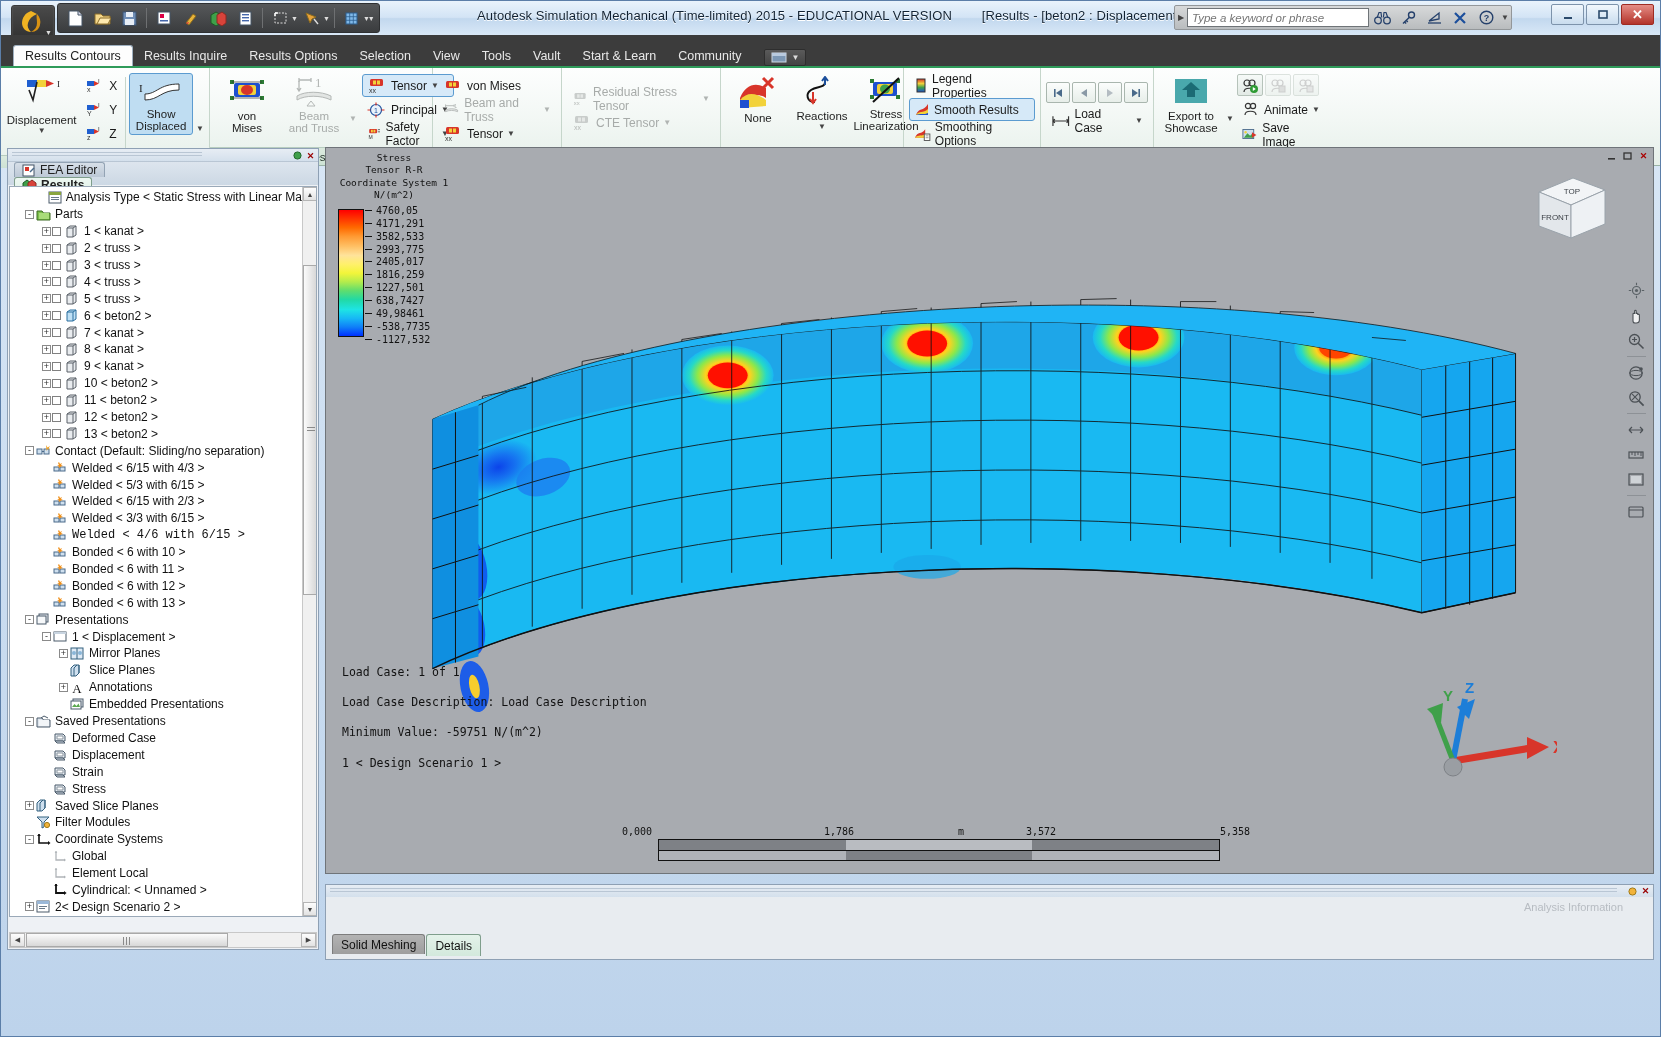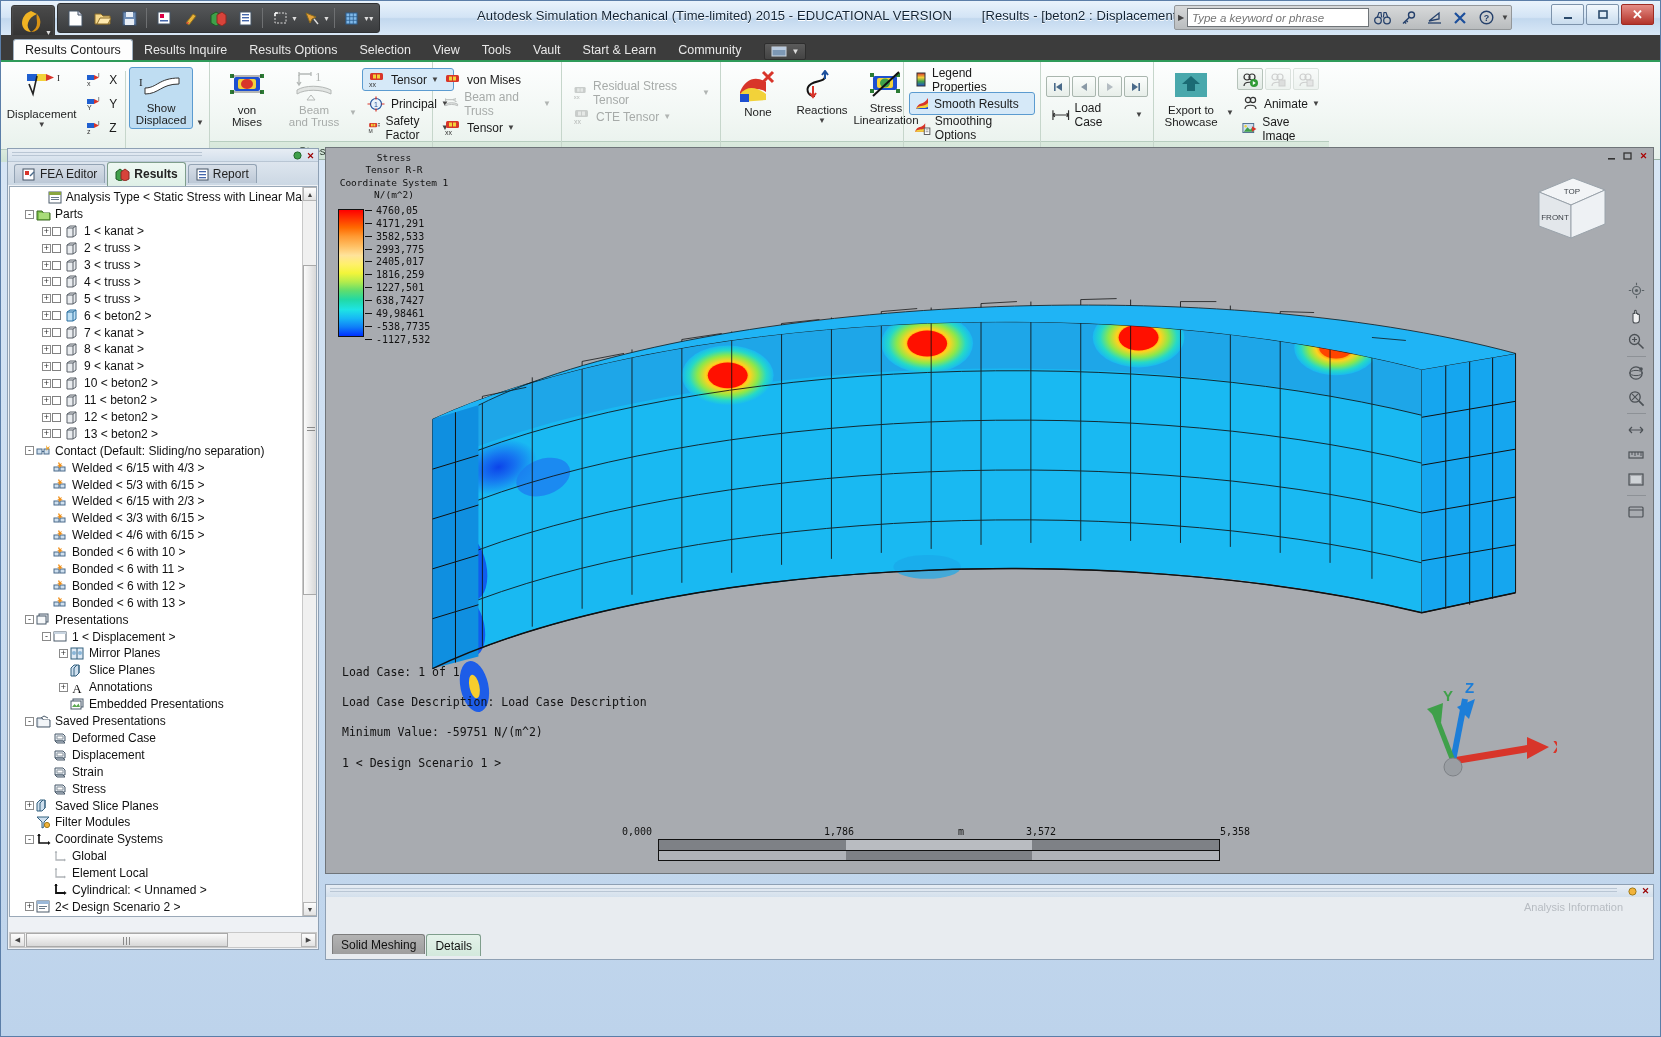--- a/index.html
+++ b/index.html
@@ -67,21 +67,21 @@
   .wbtns { position:absolute; right:6px; top:3px; display:flex; gap:2px; }
   .wbtn {
     width:33px;height:21px;border:1px solid #7d93ab;border-radius:2px;
     background: linear-gradient(180deg,#f2f8fd,#c9dcee);
     display:flex;align-items:center;justify-content:center;cursor:pointer;
   }
   .wbtn.close { background: linear-gradient(180deg,#e58d86,#b3332a); border-color:#9e2b22;}
   .wbtn.close span{color:#fff;font-size:13px;font-weight:bold;}
   
   .tabstrip {
-    height:25px; background:#3c3c3c; position:relative;
+    height:31px; background:#3c3c3c; position:relative;
     display:flex; align-items:flex-end; padding-left:12px;
   }
   .tabstrip-inner { display:flex; align-items:flex-end; height:21px;}
   .tab {
     height:20px; padding:0 11px; font-size:12.5px; color:#e8e8e8;
     display:flex;align-items:center; cursor:pointer;
   }
   .tab.active {
     background:#fdfdfd; color:#202020; border:1px solid #9fb0c0; border-bottom:none;
     border-radius:3px 3px 0 0; height:21px; font-weight:normal;
@@ -138,22 +138,22 @@
     background:#eef1f5;border:1px solid #8ea0b4;
   }
   .lp-titlebar{height:13px;background:linear-gradient(180deg,#e7edf4,#d4e0ec);
                position:relative;border-bottom:1px solid #b9c6d4;}
   .lp-dots{position:absolute;left:4px;top:3px;width:190px;height:6px;
            background:repeating-linear-gradient(180deg,#b9c6d4 0 1px,transparent 1px 3px);}
   .lp-pin,.lp-x{position:absolute;top:0px;width:13px;height:13px;display:flex;align-items:center;
                 justify-content:center;font-size:9px;cursor:pointer;}
   .lp-pin{right:14px;color:#2b6a2b;}
   .lp-x{right:1px;color:#900;font-weight:bold;}
-  .lp-tabs{display:flex;align-items:center;height:23px;padding-left:6px;
-           background:linear-gradient(180deg,#dde5ee,#ccd8e4);}
+  .lp-tabs{display:flex;align-items:flex-start;height:23px;padding-left:6px;
+           background:linear-gradient(180deg,#dde5ee,#ccd8e4);flex-direction:column;}
   .lp-tab{height:19px;padding:0 7px;display:flex;align-items:center;gap:4px;font-size:12px;
           background:linear-gradient(180deg,#d7dfe8,#bcc8d6);border:1px solid #93a3b4;
           border-bottom:none;border-radius:3px 3px 0 0;margin-right:2px;cursor:pointer;color:#222;}
   .lp-tab.active{background:linear-gradient(180deg,#eef8f2,#dff0e7);height:24px;border-color:#7f9e8c;
                  font-weight:bold;}
   .tree {
     position:absolute;left:1px;top:37px;right:1px;bottom:32px;background:#fff;
     border:1px solid #9aa9b8;overflow:hidden;
   }
   .tree-inner{position:absolute;left:0;top:0;right:14px;bottom:0;overflow:hidden;padding:2px 0 0 2px;}
@@ -1127,21 +1127,21 @@
               <span class="tw"></span>
               <span class="ticon">
                 <svg width="15" height="13" viewBox="0 0 15 13">
                   <rect x="1" y="6" width="5" height="4" fill="#cfe0ef" stroke="#4a6a8a"></rect>
                   <rect x="7" y="6" width="5" height="4" fill="#cfe0ef" stroke="#4a6a8a"></rect>
                   <path d="M6 1l1 2 2-1-1 2 2 1-2 .5L6 7l-.5-2L4 4.5 6 4 5 2z" fill="#f0901a"></path>
                 </svg>
               </span>
               <span class="tlabel">Welded &lt; 3/3 with 6/15 &gt;</span>
             </div>
-            <div class="tnode" style="padding-left: 29px;">
+            <div class="tnode" style="padding-left: 29px; font-family: Liberation Mono, monospace;">
               <span class="tw"></span>
               <span class="ticon">
                 <svg width="15" height="13" viewBox="0 0 15 13">
                   <rect x="1" y="6" width="5" height="4" fill="#cfe0ef" stroke="#4a6a8a"></rect>
                   <rect x="7" y="6" width="5" height="4" fill="#cfe0ef" stroke="#4a6a8a"></rect>
                   <path d="M6 1l1 2 2-1-1 2 2 1-2 .5L6 7l-.5-2L4 4.5 6 4 5 2z" fill="#f0901a"></path>
                 </svg>
               </span>
               <span class="tlabel">Welded &lt; 4/6 with 6/15 &gt;</span>
             </div>

